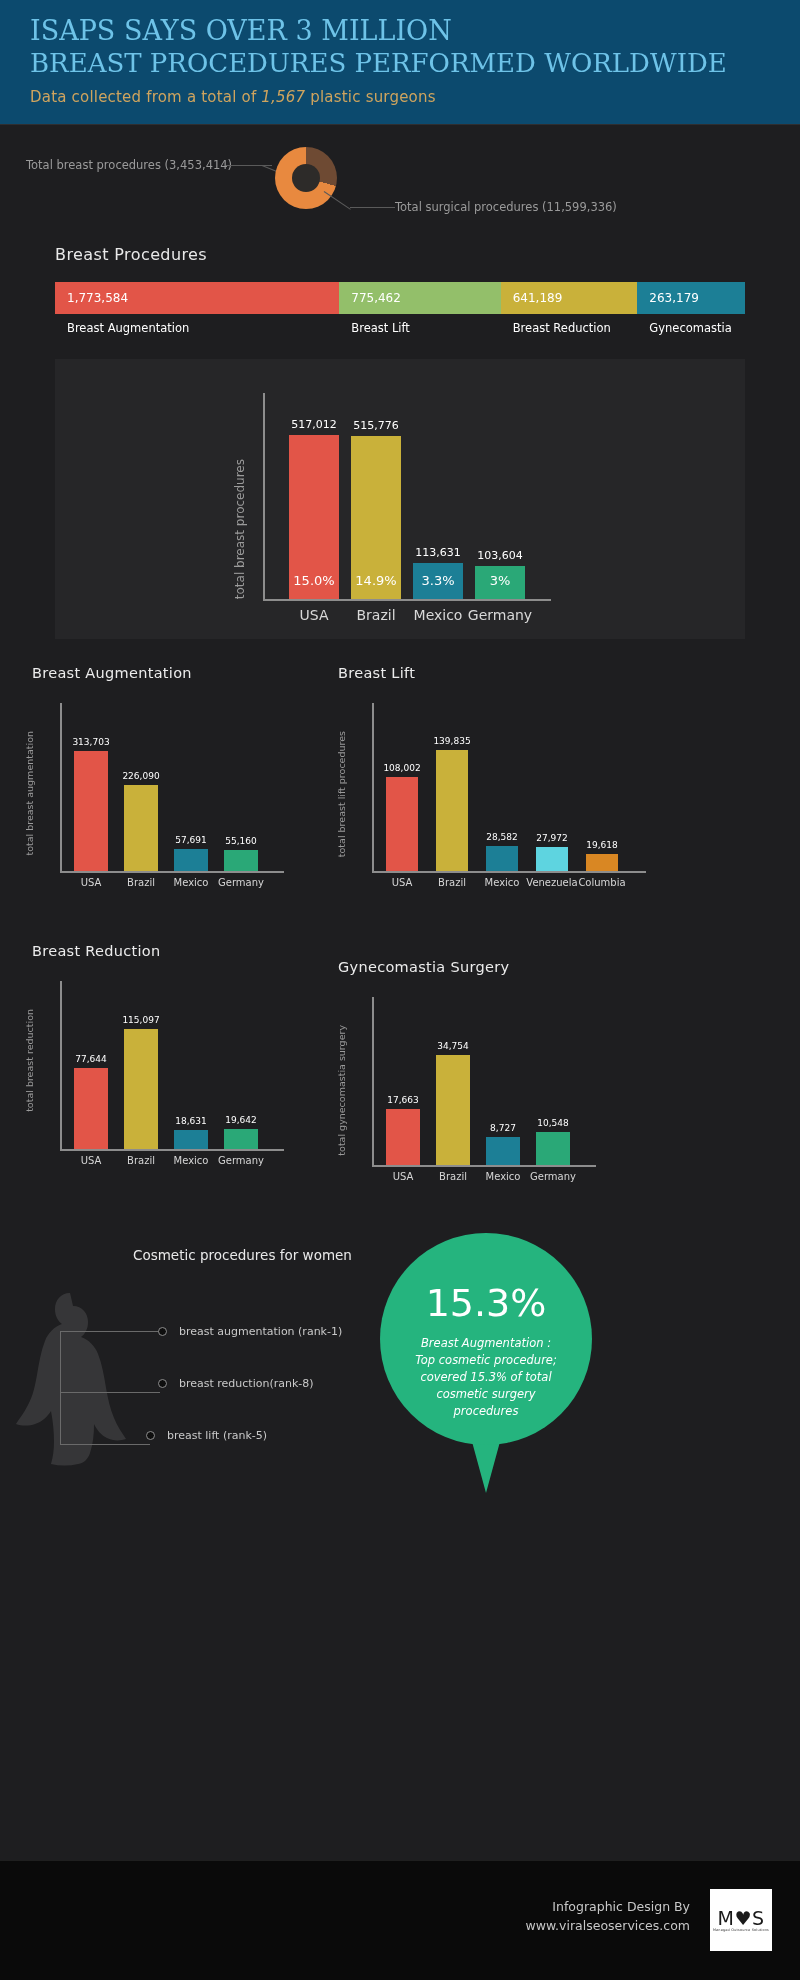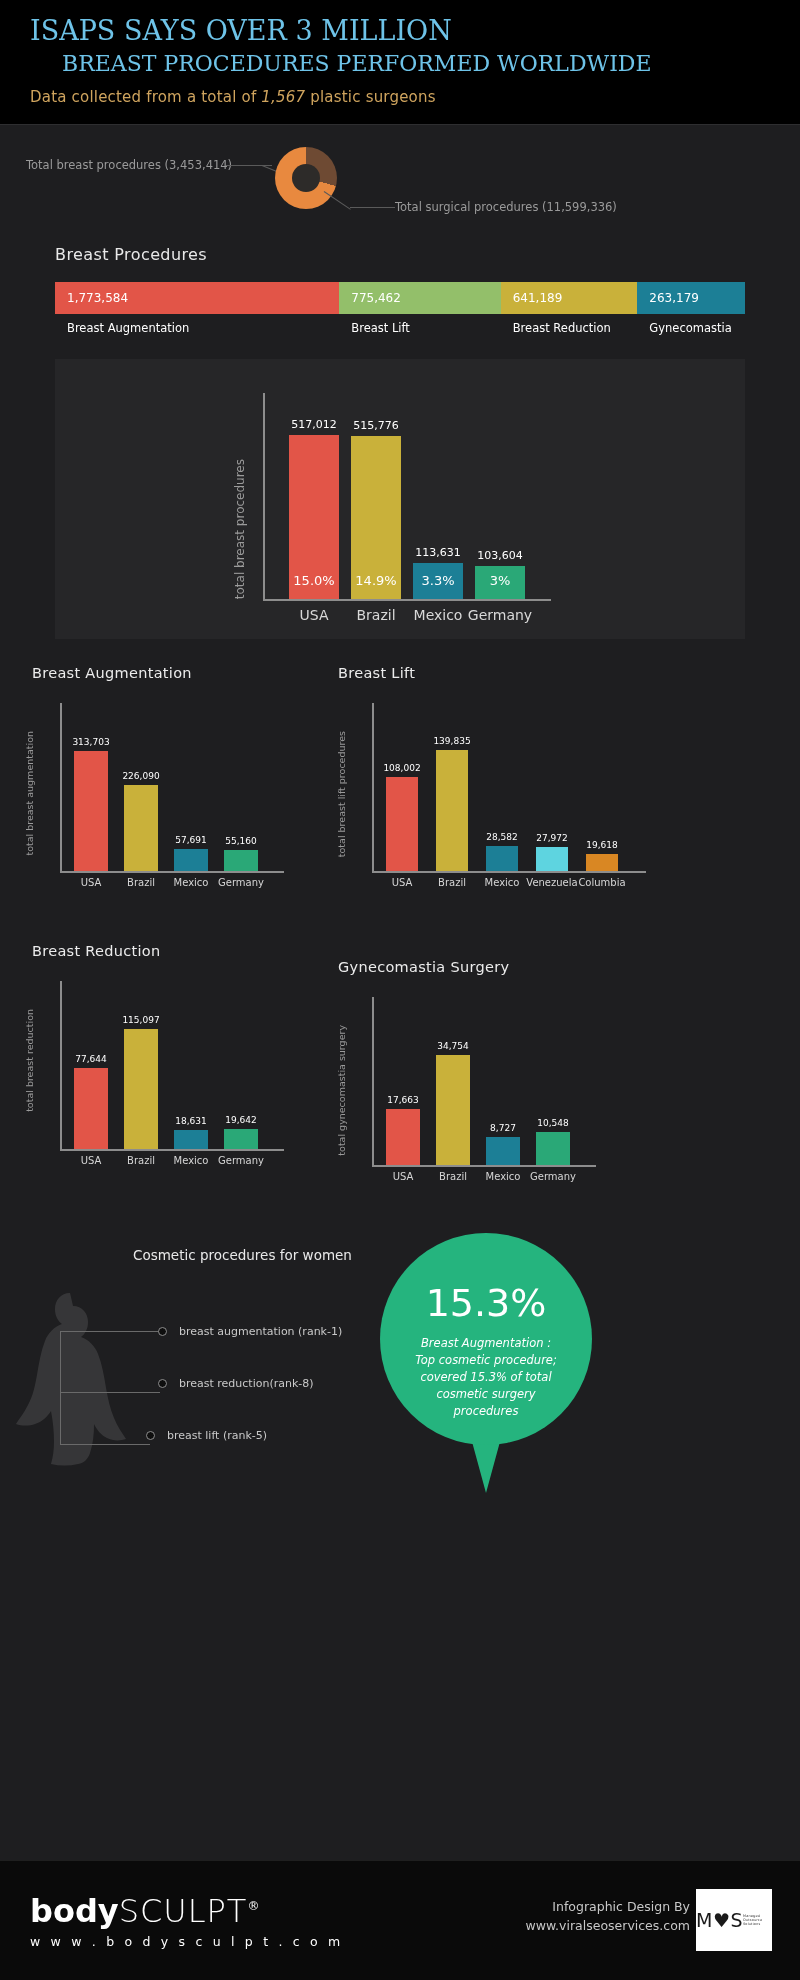--- a/index.html
+++ b/index.html
@@ -4,30 +4,30 @@
 <style>
   * { box-sizing: border-box; margin: 0; padding: 0; }
   html, body {
     width: 800px;
     background: #1e1e20;
     font-family: "DejaVu Sans", sans-serif;
   }
   body { width: 800px; height: 1980px; position: relative; overflow: hidden; }
 
   
-  .header { padding: 14px 30px 18px 30px; background: #000000; }
+  .header { padding: 14px 30px 18px 30px; background: #0c4a6e; }
   .title-line {
     font-family: "DejaVu Serif", serif;
     color: #6ec3e8;
     font-size: 27px;
     letter-spacing: 0px;
     line-height: 33px;
     white-space: nowrap;
   }
-  .title-line.l2 { font-size: 22px; margin-left: 32px; }
+  .title-line.l2 { font-size: 26px; }
   .subtitle {
     margin-top: 8px;
     color: #cfa45e;
     font-size: 15px;
     letter-spacing: .2px;
   }
   .subtitle em { font-style: italic; }
   .header-rule { height: 1px; background: #2e2e30; }
 
   
@@ -180,22 +180,23 @@
   .brand-url {
     color: #ffffff; font-size: 12.5px; letter-spacing: 3.2px;
     margin-top: 6px;
   }
   .credit {
     position: absolute; right: 110px; top: 36px;
     text-align: right; color: #c8c8c8; font-size: 12.5px; line-height: 19px;
   }
   .mos-logo {
     position: absolute; right: 28px; top: 28px;
-    width: 76px; height: 62px; background: #ffffff;
+    width: 62px; height: 62px; background: #ffffff;
     display: flex; align-items: center; justify-content: center;
+    flex-direction: column;
   }
   .mos-mark { font-size: 19px; color: #1a1a1a; letter-spacing: .5px; line-height: 20px; }
   .mos-sub { font-size: 3.4px; color: #333; letter-spacing: .2px; }
 </style>
 </head>
 <body>
 
 <div class="header">
   <div class="title-line">ISAPS SAYS OVER 3 MILLION</div>
   <div class="title-line l2">BREAST PROCEDURES PERFORMED WORLDWIDE</div>
@@ -386,26 +387,20 @@
       <div>Breast Augmentation :</div>
       <div>Top cosmetic procedure;</div>
       <div>covered 15.3% of total</div>
       <div>cosmetic surgery</div>
       <div>procedures</div>
     </div>
   </div>
 </div>
 
 <div class="footer">
-  <div class="brand">
-    <div class="brand-main">
-      <span class="brand-body">body</span><span class="brand-sculpt">SCULPT</span><span class="brand-reg">®</span>
-    </div>
-    <div class="brand-url">w w w . b o d y s c u l p t . c o m</div>
-  </div>
   <div class="credit">
     <div>Infographic Design By</div>
     <div>www.viralseoservices.com</div>
   </div>
   <div class="mos-logo">
     <div class="mos-mark">M♥S</div>
     <div class="mos-sub">Managed Outsource Solutions</div>
   </div>
 </div>
 

